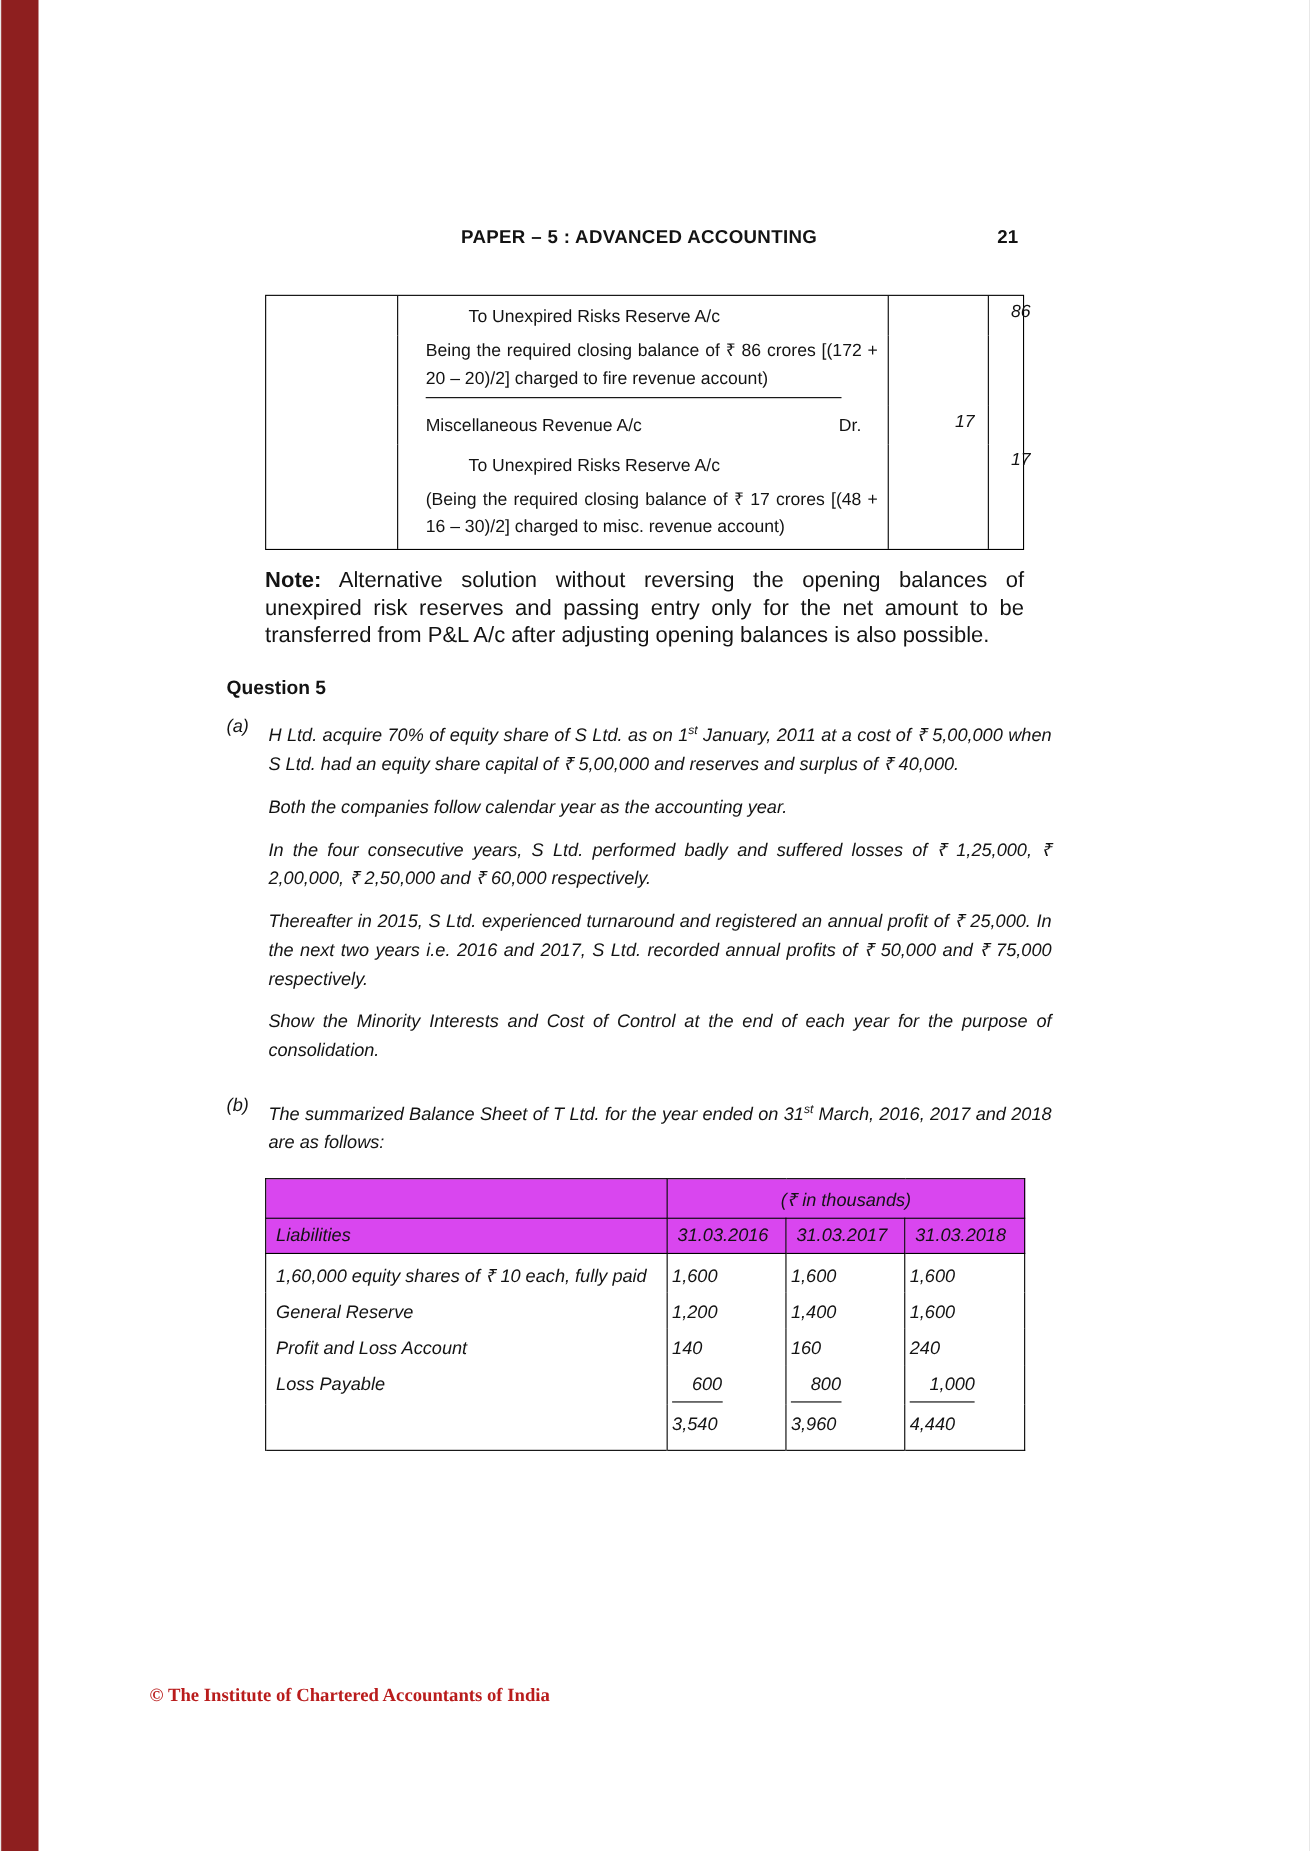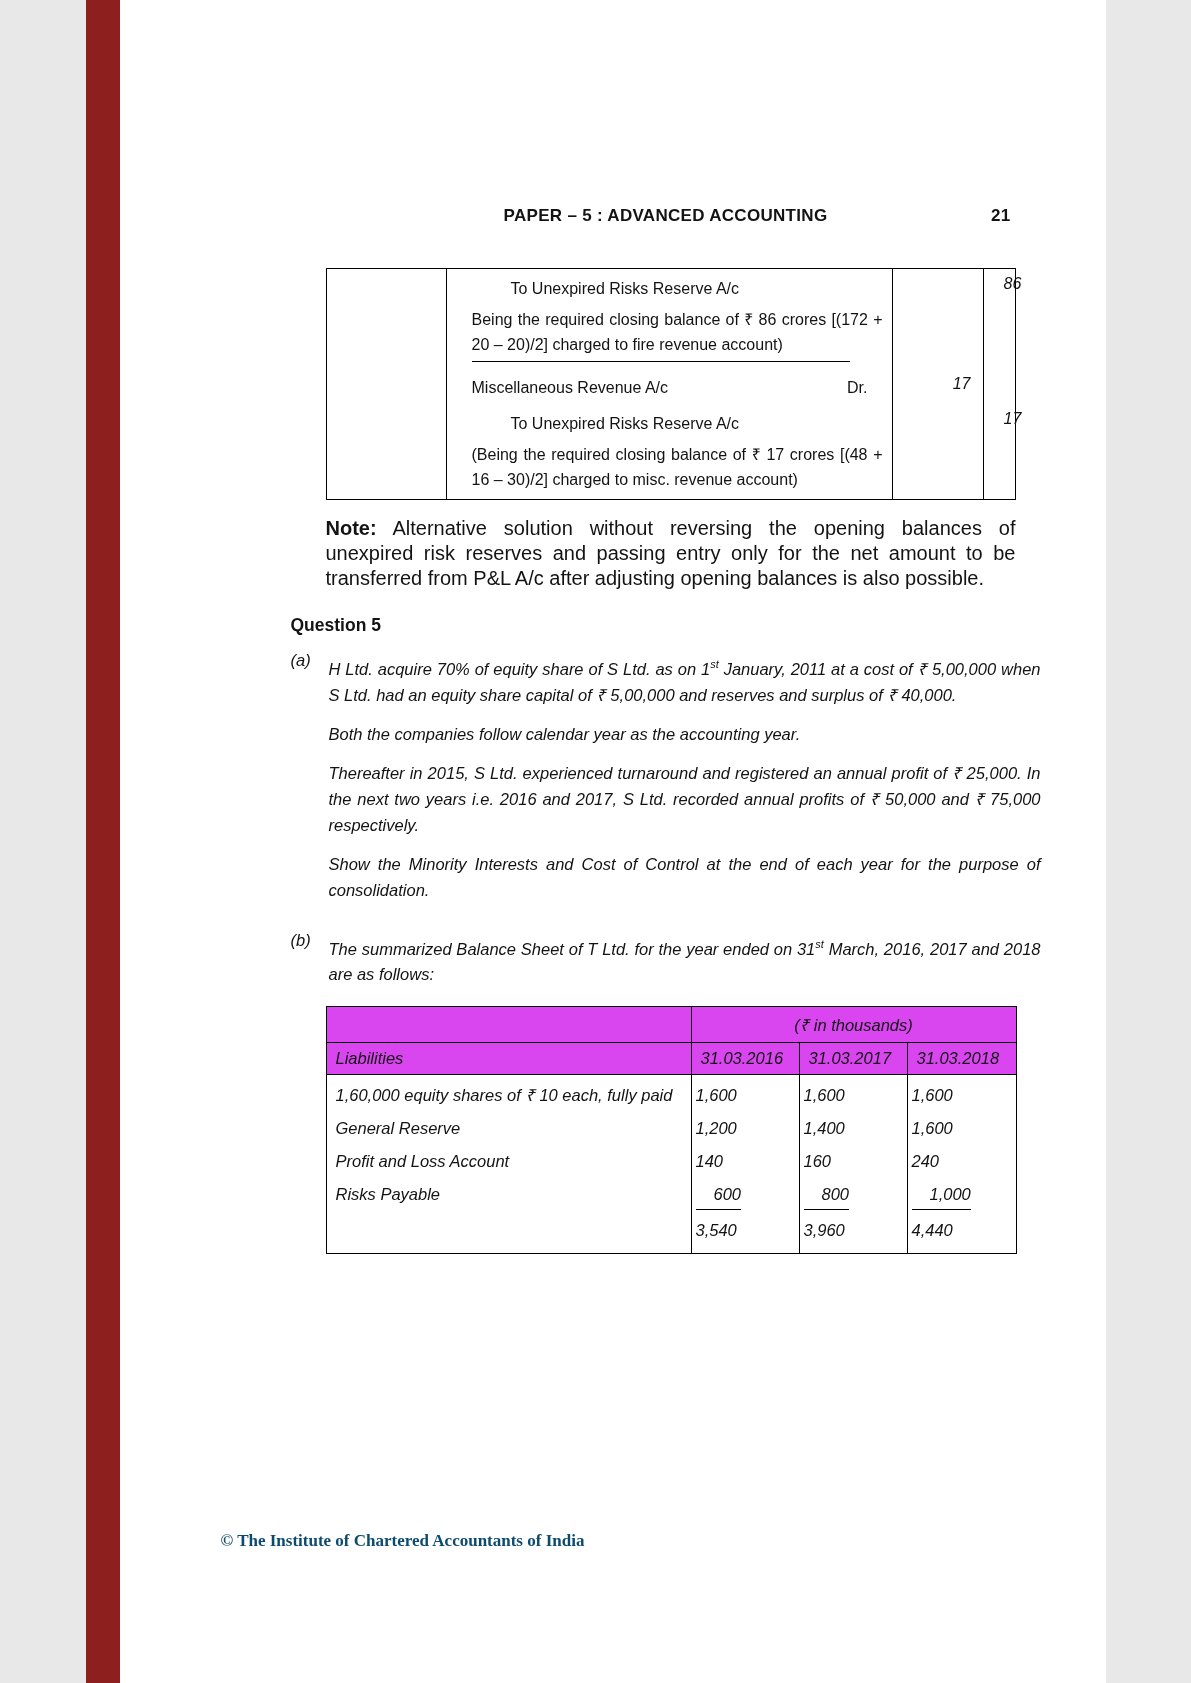--- a/index.html
+++ b/index.html
@@ -1,18 +1,18 @@
 <!DOCTYPE html>
 <html><head>
 <meta charset="utf-8">
 <style>
   * { margin:0; padding:0; box-sizing:border-box; }
   html,body { background:#e8e8e8; }
   .page {
-    position:relative; width:1020px; height:1683px; margin:0 auto;
+    position:relative; width:1189px; height:1683px; margin:0 auto;
     background:#ffffff; overflow:hidden; color:#131313;
     font-family:"Liberation Sans", sans-serif;
   }
   .red-strip { position:absolute; left:0; top:0; width:34px; height:1683px; background:#8e1f1f; }
 
   .content { position:absolute; left:205px; top:206px; width:750px; }
 
   
   .header { position:relative; text-align:center; font-weight:700; font-size:17px; letter-spacing:0.3px; }
   .page-number { position:absolute; right:30px; top:0; font-weight:700; }
@@ -48,21 +48,21 @@
   .bs .units-row td.units { text-align:center; }
   .bs .head-row td.c { }
   .bs td.lbl { border-left:1.5px solid #000; padding:6px 9px 2px 9px; line-height:25px; }
   .bs td.val { border-left:1.5px solid #000; padding:6px 11px 2px 4px; line-height:25px; }
   .bs tr.first td { padding-top:8px; }
   .bs tr.last td { padding-bottom:10px; }
   .uline { display:inline-block; border-bottom:1.5px solid #000; padding:0 0 2px 18px; }
 
   
   .footer { position:absolute; left:135px; top:1531px; font-family:"Liberation Serif", serif;
-            font-weight:700; font-size:17px; color:#0c4a6e; }
+            font-weight:700; font-size:17px; color:#b91c1c; }
 </style>
 </head>
 <body>
 
 <div class="page">
   <div class="red-strip"></div>
 
   <div class="content">
 
     <div class="header">
@@ -108,20 +108,21 @@
 
     <p class="note"><b>Note:</b> <span>Alternative solution without reversing the opening balances of unexpired risk reserves and passing entry only for the net amount to be transferred from P&amp;L A/c after adjusting opening balances is also possible.</span></p>
 
     <div class="q-heading">Question 5</div>
 
     <div class="qpart">
       <div class="qlabel">(a)</div>
       <div class="qbody">
         <p class="qp"><span>H Ltd. acquire 70% of equity share of S Ltd. as on 1</span><sup>st</sup><span> January, 2011 at a cost of ₹ 5,00,000 when S Ltd. had an equity share capital of ₹ 5,00,000 and reserves and surplus of ₹ 40,000.</span></p>
         <p class="qp">Both the companies follow calendar year as the accounting year.</p>
+        <p class="qp">In the four consecutive years, S Ltd. performed badly and suffered losses of ₹ 1,25,000, ₹ 2,00,000, ₹ 2,50,000 and ₹ 60,000 respectively.</p>
         <p class="qp">Thereafter in 2015, S Ltd. experienced turnaround and registered an annual profit of ₹ 25,000. In the next two years i.e. 2016 and 2017, S Ltd. recorded annual profits of ₹ 50,000 and ₹ 75,000 respectively.</p>
         <p class="qp">Show the Minority Interests and Cost of Control at the end of each year for the purpose of consolidation.</p>
       </div>
     </div>
 
     <div class="qpart">
       <div class="qlabel">(b)</div>
       <div class="qbody">
         <p class="qp"><span>The summarized Balance Sheet of T Ltd. for the year ended on 31</span><sup>st</sup><span> March, 2016, 2017 and 2018 are as follows:</span></p>
       </div>
@@ -157,21 +158,21 @@
         <td class="val">1,400</td>
         <td class="val">1,600</td>
       </tr>
       <tr>
         <td class="lbl">Profit and Loss Account</td>
         <td class="val">140</td>
         <td class="val">160</td>
         <td class="val">240</td>
       </tr>
       <tr>
-        <td class="lbl">Risks Payable</td>
+        <td class="lbl">Loss Payable</td>
         <td class="val"><span class="uline">600</span></td>
         <td class="val"><span class="uline">800</span></td>
         <td class="val"><span class="uline">1,000</span></td>
       </tr>
       <tr class="last">
         <td class="lbl"></td>
         <td class="val">3,540</td>
         <td class="val">3,960</td>
         <td class="val">4,440</td>
       </tr>

